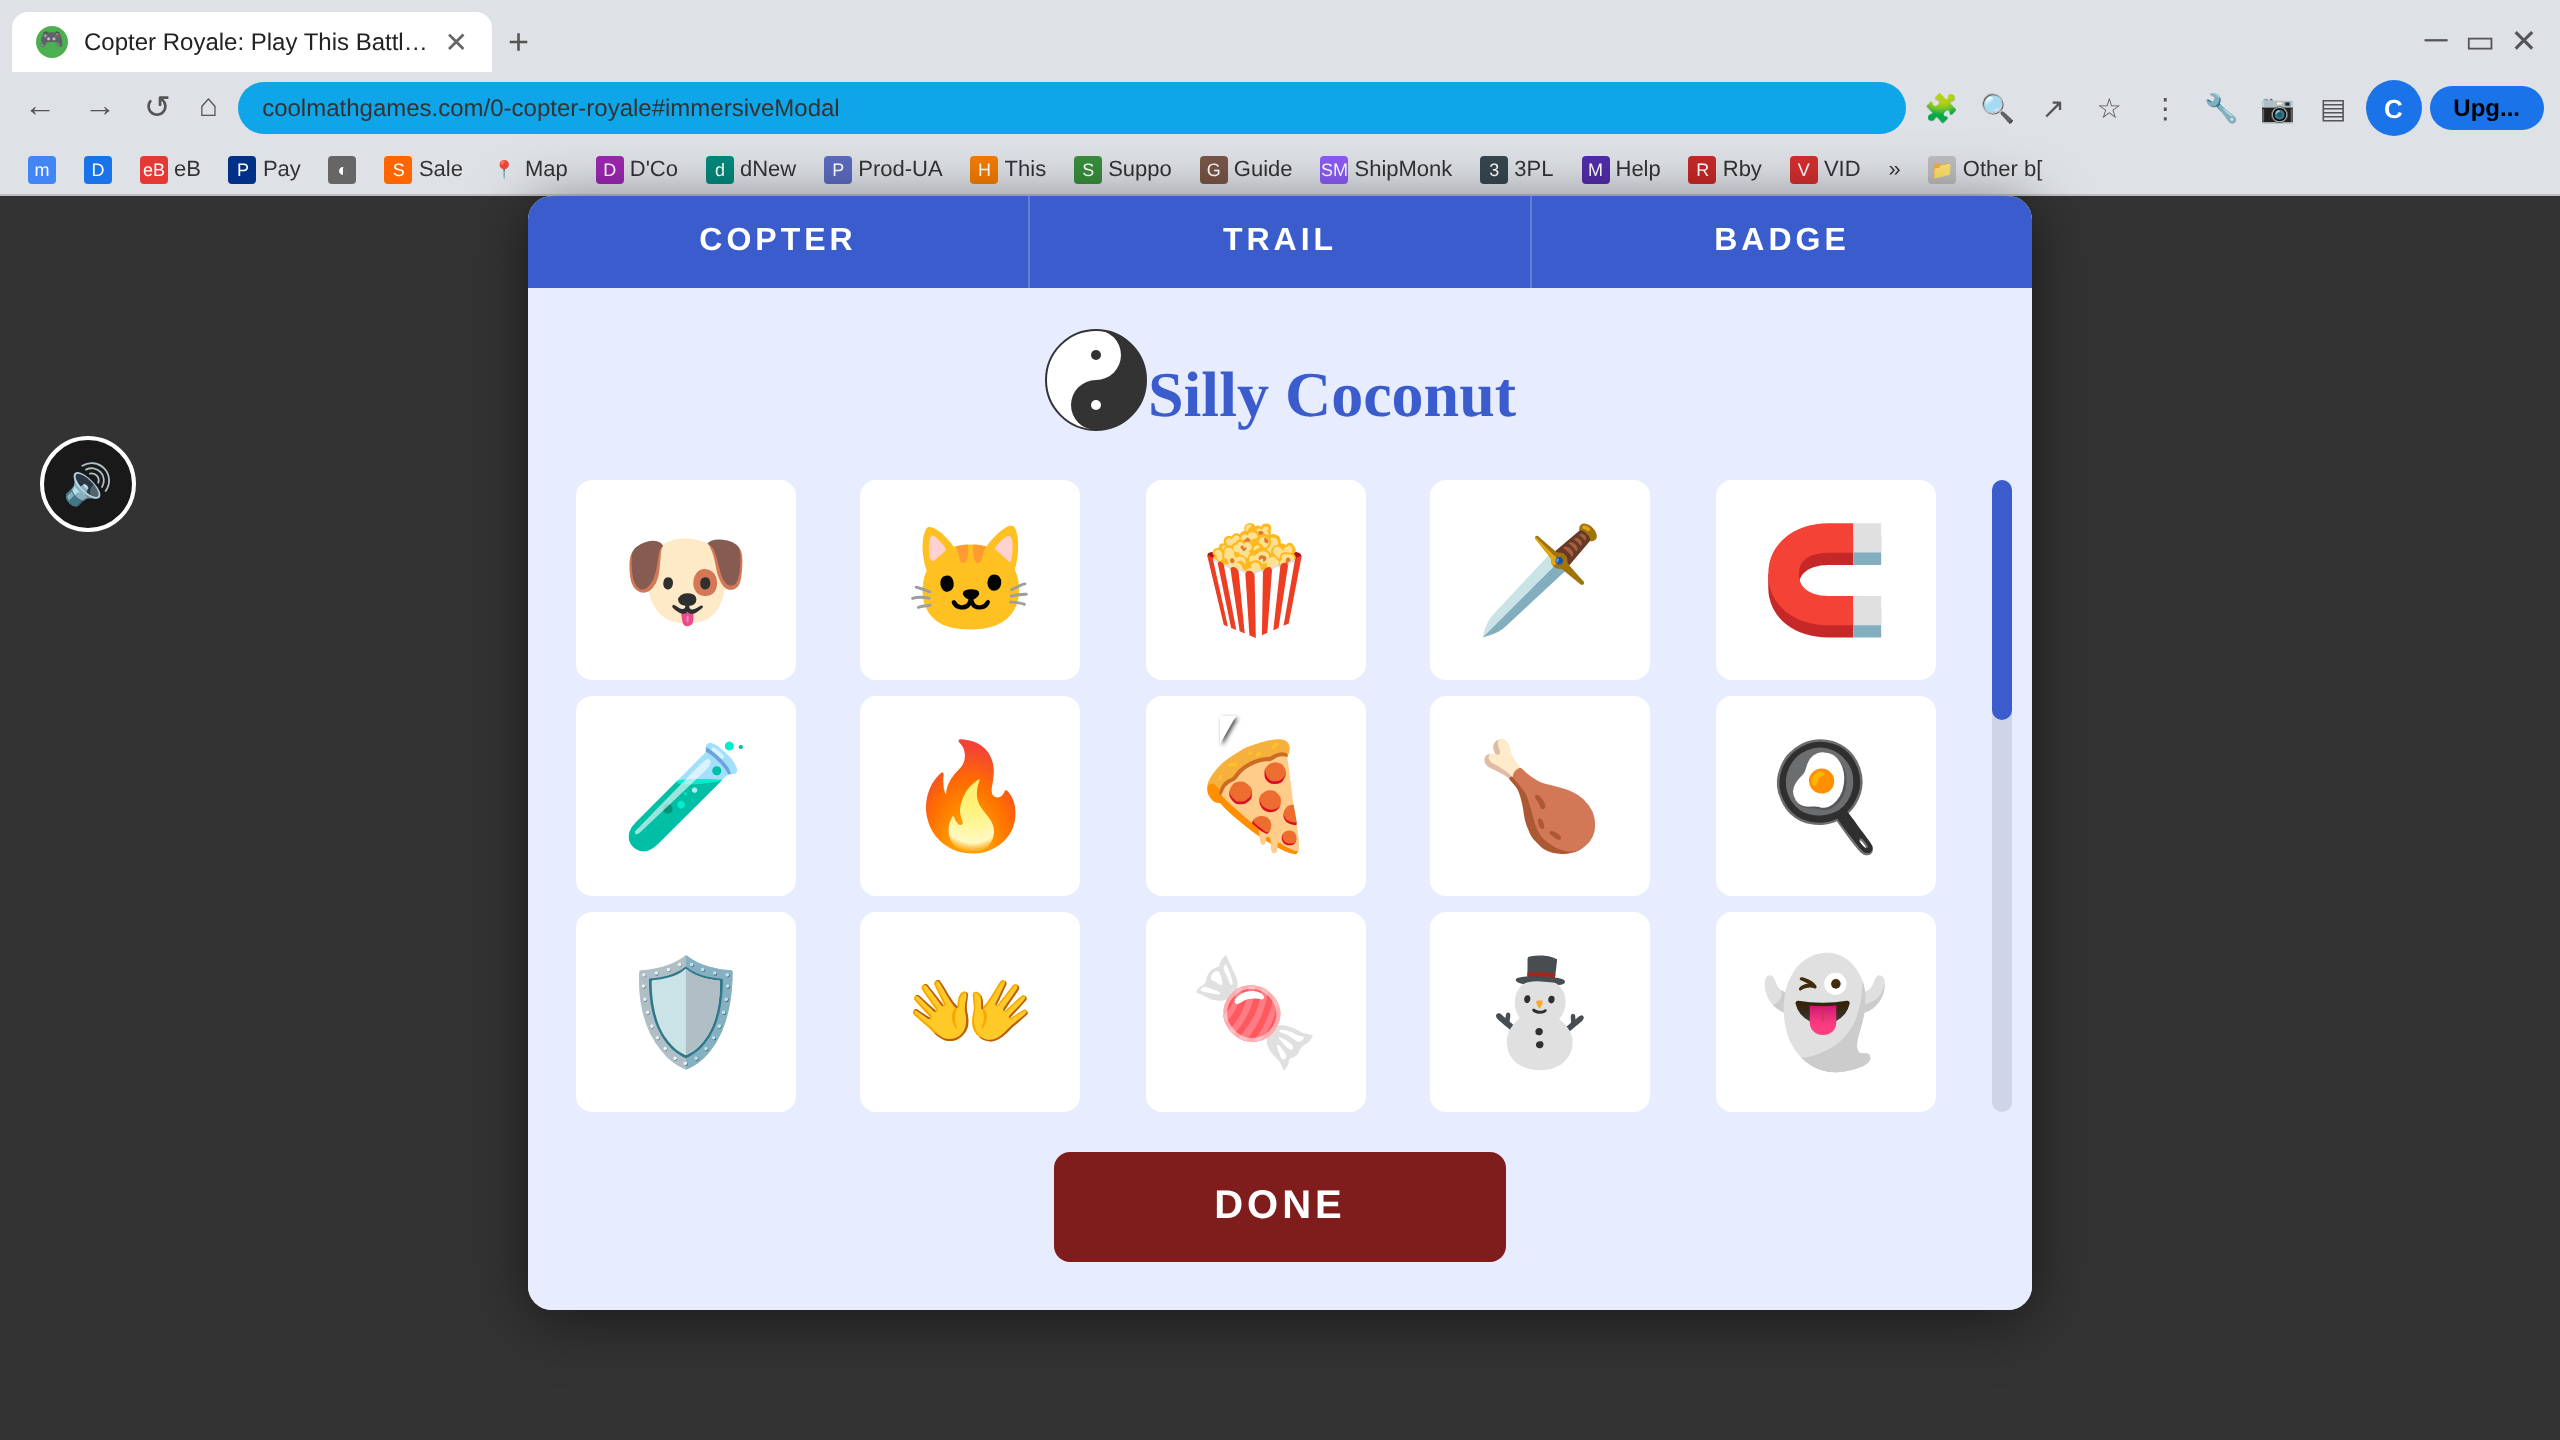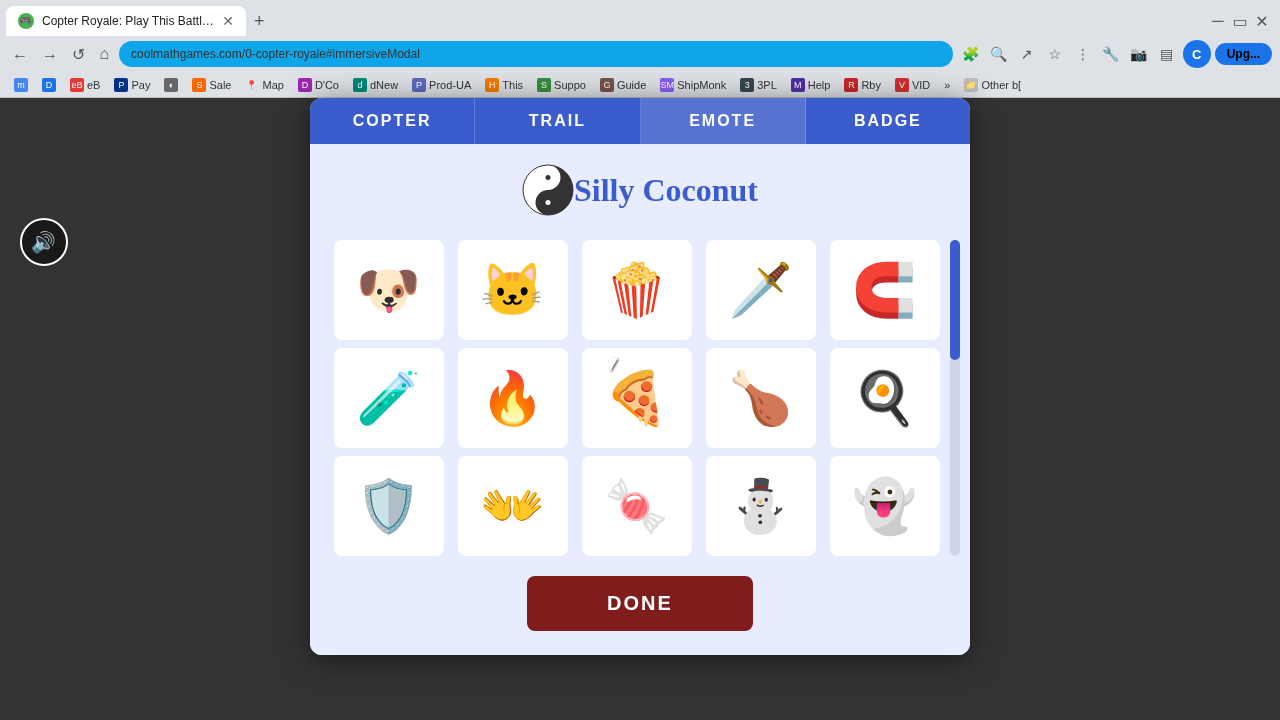--- a/index.html
+++ b/index.html
@@ -210,21 +210,21 @@
       position: absolute;
       left: 0; top: 0; right: 0; bottom: 0;
       background: rgba(0,0,0,0.4);
     }
 
     
     .game-modal {
       position: relative;
       background: #fff;
       border-radius: 12px;
-      width: 660px;
+      width: 752px;
       margin-top: 0;
       overflow: hidden;
       box-shadow: 0 4px 30px rgba(0,0,0,0.5);
     }
 
     .modal-tabs {
       display: flex;
       background: #3a5ccc;
     }
 
@@ -245,21 +245,21 @@
       background: rgba(255,255,255,0.15);
     }
 
     .modal-body {
       background: #e8ecff;
       padding: 20px 24px 24px;
     }
 
     .user-header {
       display: flex;
-      align-items: center;
+      align-items: flex-end;
       justify-content: center;
       margin-bottom: 24px;
     }
 
     .yin-yang {
       width: 52px;
       height: 52px;
     }
 
     .username {
@@ -485,23 +485,20 @@
   <button class="sound-btn">🔊</button>
 
   <div class="game-modal">
 
     <div class="modal-tabs">
       <div class="modal-tab">
         <span>COPTER</span>
       </div>
       <div class="modal-tab">
         <span>TRAIL</span>
-      </div>
-      <div class="modal-tab active">
-        <span>EMOTE</span>
       </div>
       <div class="modal-tab">
         <span>BADGE</span>
       </div>
     </div>
 
     <div class="modal-body">
 
       <div class="user-header">
         <svg class="yin-yang" viewBox="0 0 52 52">

